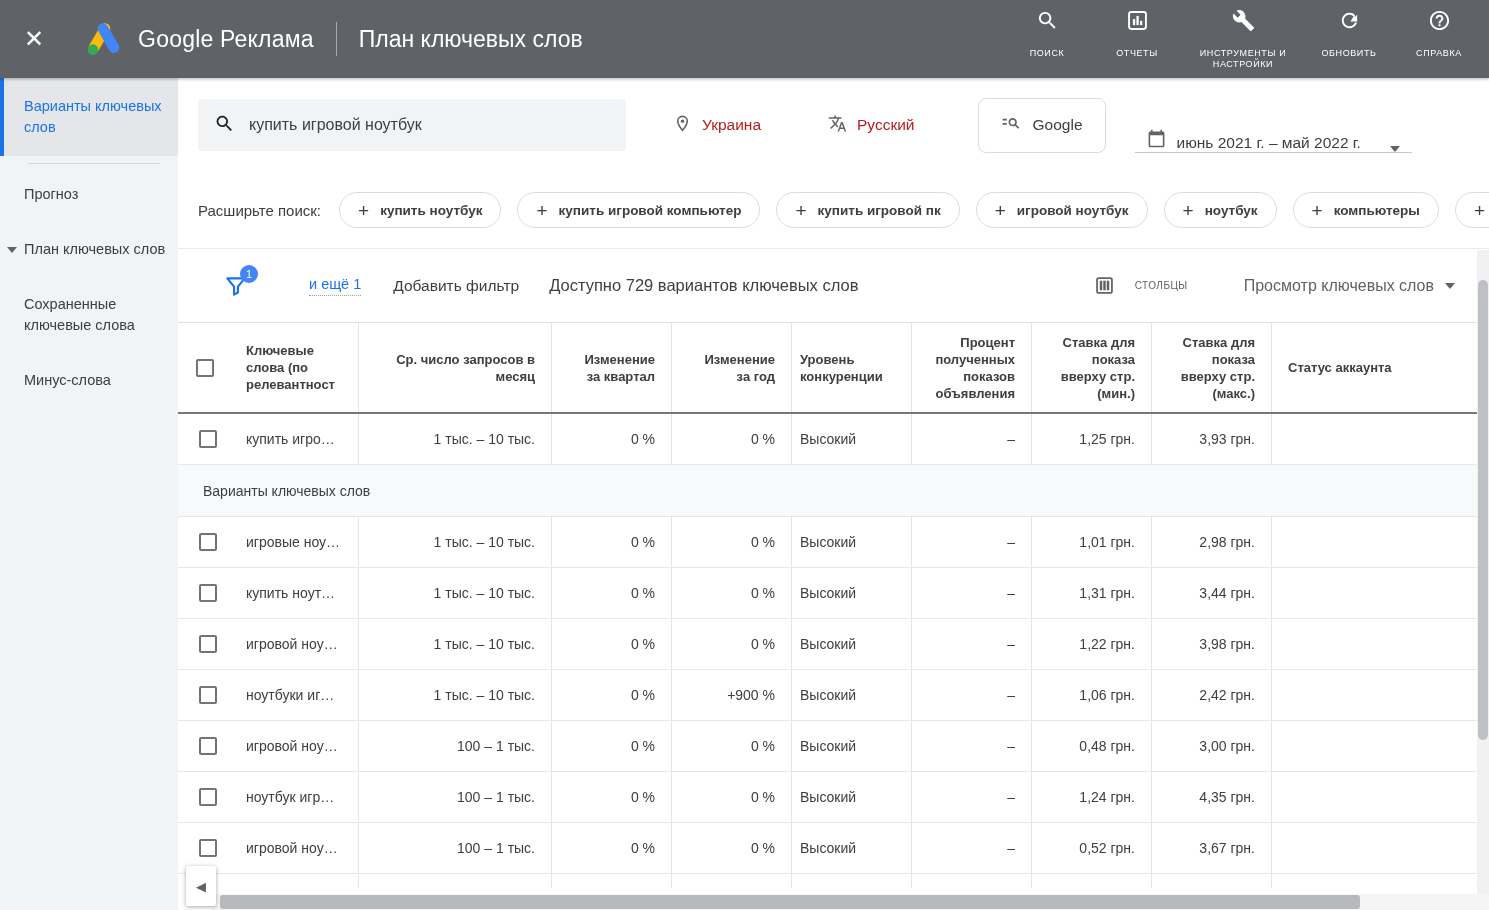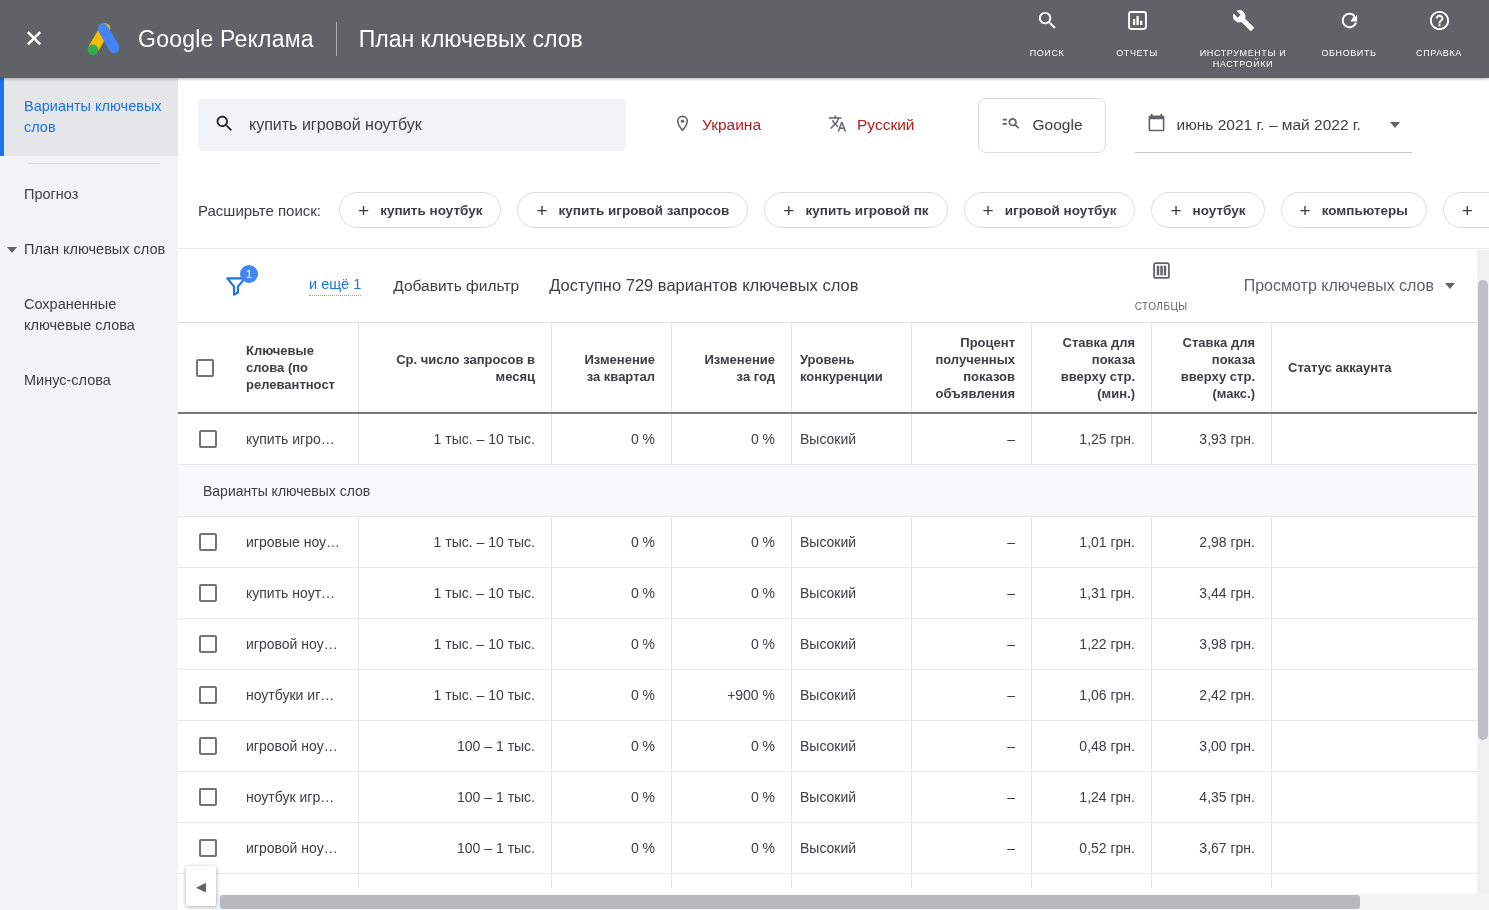--- a/index.html
+++ b/index.html
@@ -31,38 +31,38 @@
   .side-caret { position:absolute; left:7px; top:25px; width:0; height:0; border-left:5px solid transparent; border-right:5px solid transparent; border-top:6px solid #5f6368; }
 
   
   .filter-row { height:94px; display:flex; align-items:center; padding-left:20px;gap:23px; }
   .searchbox { width:428px; height:52px; background:#f1f3f4; border-radius:4px; display:flex; align-items:center; padding:0 16px; }
   .searchbox input { border:0; background:transparent; outline:none; font-size:16px; color:#3c4043; width:100%; margin-left:14px; font-family:inherit; }
   .pill-opt { display:flex; align-items:center; gap:10px; font-size:15.5px; color:#b91c1c; cursor:pointer; }
   .opt-location { margin-left:24px; }
   .opt-language { margin-left:44px;text-align:center; }
   .network-box { margin-left:40px; height:55px; border:1px solid #dadce0; border-radius:8px; padding:0 22px; display:flex; align-items:center; gap:12px; font-size:15.5px; color:#3c4043; cursor:pointer; }
-  .date-box { margin-left:6px; height:55px; display:flex; align-items:center; gap:11px; padding:0 12px; border-bottom:1px solid #c4c7cb; font-size:15.5px; color:#3c4043; cursor:pointer; }
+  .date-box { margin-left:6px; height:55px; display:flex; align-items:flex-end; gap:11px; padding:0 12px; border-bottom:1px solid #c4c7cb; font-size:15.5px; color:#3c4043; cursor:pointer; }
   .caret-down { width:0; height:0; border-left:5px solid transparent; border-right:5px solid transparent; border-top:6px solid #5f6368; }
   .date-box .caret-down { margin-left:18px; }
 
   
   .chips-row { height:76px; display:flex; align-items:center; padding-left:20px; overflow:hidden; white-space:nowrap; }
   .chips-label { margin-right:18px; font-size:15px; color:#3c4043; flex:none; }
   .chip { display:inline-flex; align-items:center; gap:11px; border:1px solid #dadce0; border-radius:18px; height:36px; padding:0 18px; margin-right:16px; font-size:13.5px; font-weight:700; color:#3c4043; cursor:pointer; flex:none; background:#fff; }
   .chip .plus { font-size:19px; font-weight:400; color:#3c4043; line-height:1; }
 
   
   .toolbar-row { height:74px; border-top:1px solid #e8eaed; display:flex; align-items:center; }
   .funnel-wrap { margin-left:45px; position:relative; width:26px; height:26px; cursor:pointer; }
   .funnel-badge { position:absolute; top:-8px; right:-9px; width:18px; height:18px; border-radius:50%; background:#4285f4; color:#fff; font-size:11px; display:flex; align-items:center; justify-content:center; }
   .more-filters { margin-left:60px; color:#1a73e8; font-size:14.5px; border-bottom:1px dotted #9aa0a6; padding-bottom:3px; cursor:pointer; }
   .add-filter { margin-left:32px; font-size:15.5px; color:#3c4043; cursor:pointer; }
   .results-summary { margin-left:30px; font-size:16.5px; color:#3c4043; }
-  .columns-btn { display:flex; flex-direction:column; align-items:center; gap:20px; margin-right:56px; cursor:pointer; }
+  .columns-btn { display:flex; flex-direction:row; align-items:center; gap:20px; margin-right:56px; cursor:pointer; }
   .columns-btn .lbl { font-size:10px; color:#5f6368; letter-spacing:.5px; }
   .view-selector { display:flex; align-items:center; gap:11px; font-size:16px; color:#5f6368; margin-right:34px; cursor:pointer; }
 
   
   .ktable { border-top:1px solid #e0e0e0; margin-right:12px; }
   .tgrid { display:grid; grid-template-columns:60px 120px 193px 120px 120px 120px 120px 120px 120px 1fr; }
   .thead { border-bottom:2px solid #75797e; height:91px; }
   .th { font-size:13px; font-weight:700; color:#3c4043; display:flex; align-items:center; padding:0 14px 0 8px; line-height:17px; }
   .th.num { justify-content:flex-end; text-align:right; padding:0 16px; }
   .vb { border-left:1px solid #e4e4e4; }
@@ -206,21 +206,21 @@
     </div>
 
     <div class="chips-row">
       <span class="chips-label">Расширьте поиск:</span>
       <span class="chip">
           <span class="plus">+</span>
           <span>купить ноутбук</span>
         </span>
       <span class="chip">
           <span class="plus">+</span>
-          <span>купить игровой запросов</span>
+          <span>купить игровой компьютер</span>
         </span>
       <span class="chip">
           <span class="plus">+</span>
           <span>купить игровой пк</span>
         </span>
       <span class="chip">
           <span class="plus">+</span>
           <span>игровой ноутбук</span>
         </span>
       <span class="chip">

